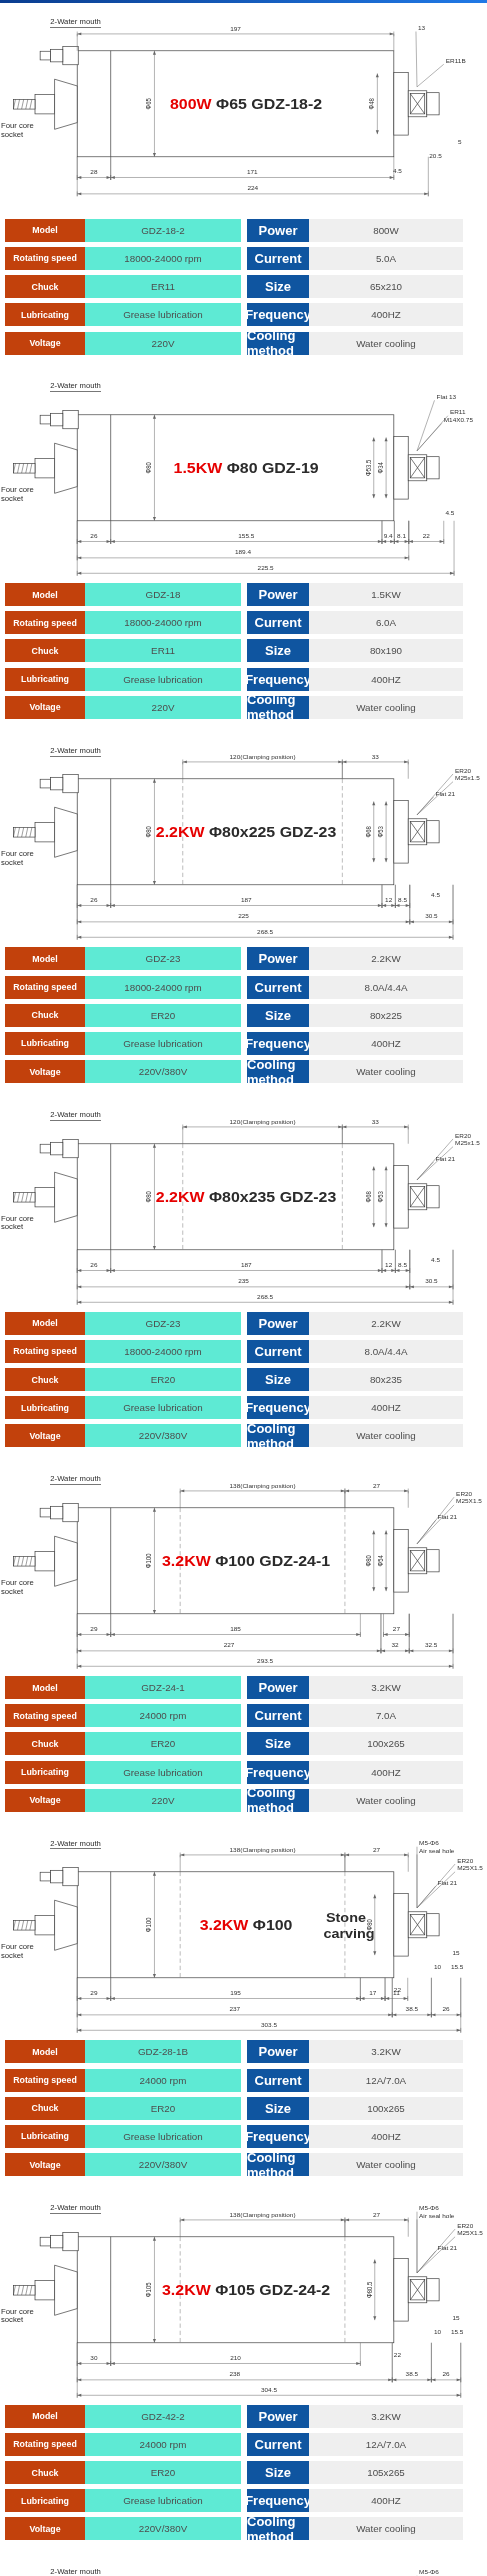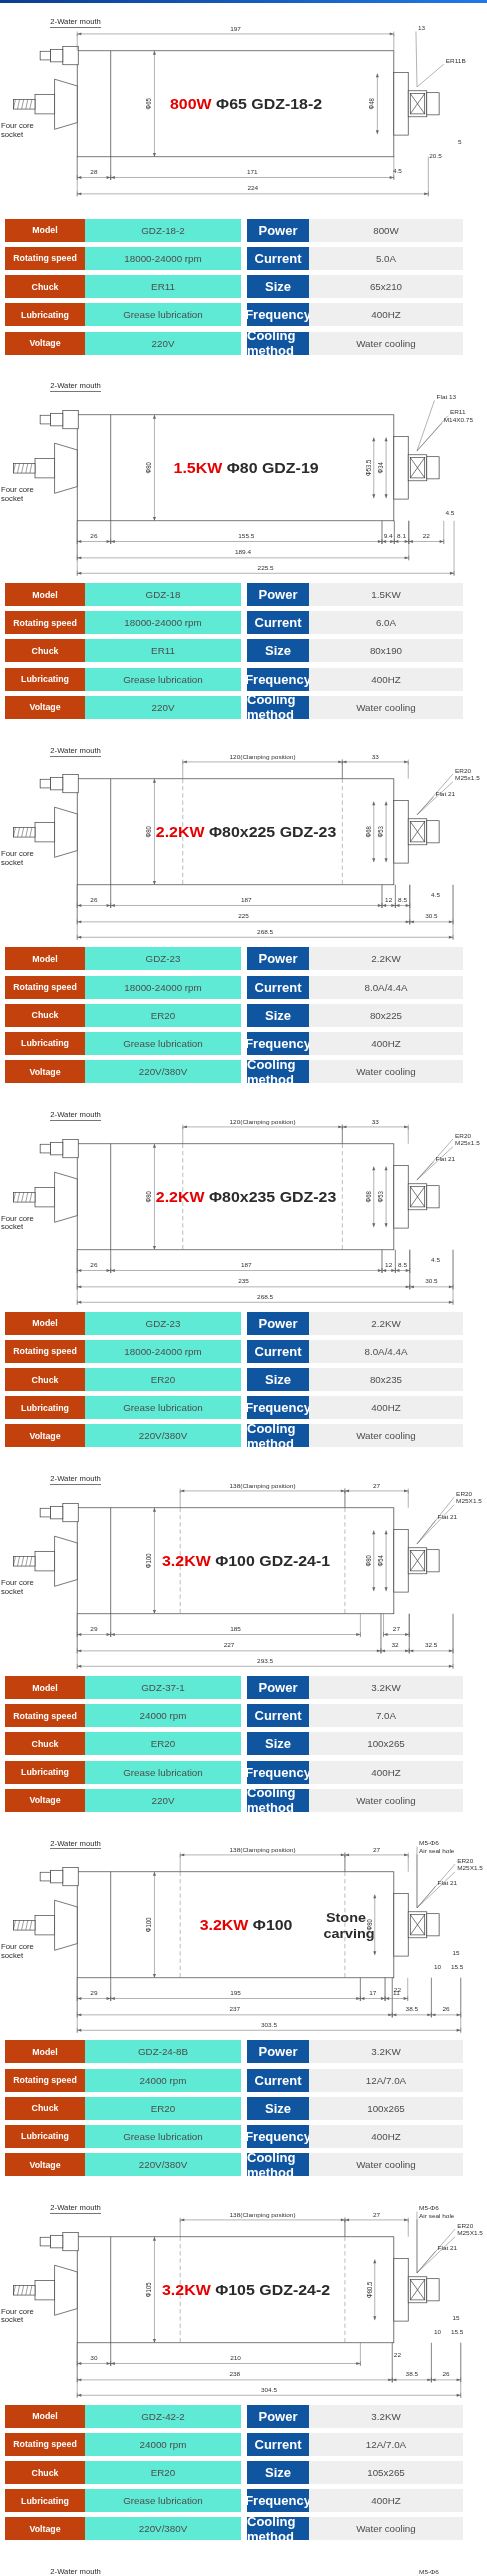--- a/index.html
+++ b/index.html
@@ -707,21 +707,21 @@
             <text x="515" y="417" class="dimtxt" text-anchor="middle">293.5</text>
           </g>
           <text x="478" y="216" text-anchor="middle" font-size="31"><tspan class="titleRed">3.2KW</tspan><tspan> </tspan><tspan class="titleBlack">Φ100 GDZ-24-1</tspan></text>
         </svg>
         <div class="callout underl" style="left: 10.3px; top: 13.4px;">2-Water mouth</div>
         <div class="callout" style="left: 1px; top: 117px; width: 40px;">Four core socket</div>
       </div>
       <div class="spec">
         <div class="spec-row">
           <div class="cell lab">Model</div>
-          <div class="cell val">GDZ-37-1</div>
+          <div class="cell val">GDZ-24-1</div>
           <div class="cell lab2">Power</div>
           <div class="cell val2">3.2KW</div>
         </div>
         <div class="spec-row">
           <div class="cell lab">Rotating speed</div>
           <div class="cell val">24000 rpm</div>
           <div class="cell lab2">Current</div>
           <div class="cell val2">7.0A</div>
         </div>
         <div class="spec-row">
@@ -875,21 +875,21 @@
           <text x="478" y="216" text-anchor="middle" font-size="31"><tspan class="titleRed">3.2KW</tspan><tspan> </tspan><tspan class="titleBlack">Φ100</tspan></text>
           <text x="672" y="200" text-anchor="middle" font-size="28" class="titleBlack">Stone</text>
           <text x="678" y="232" text-anchor="middle" font-size="28" class="titleBlack">carving</text>
         </svg>
         <div class="callout underl" style="left: 10.3px; top: 13.4px;">2-Water mouth</div>
         <div class="callout" style="left: 1px; top: 117px; width: 40px;">Four core socket</div>
       </div>
       <div class="spec">
         <div class="spec-row">
           <div class="cell lab">Model</div>
-          <div class="cell val">GDZ-24-8B</div>
+          <div class="cell val">GDZ-28-1B</div>
           <div class="cell lab2">Power</div>
           <div class="cell val2">3.2KW</div>
         </div>
         <div class="spec-row">
           <div class="cell lab">Rotating speed</div>
           <div class="cell val">24000 rpm</div>
           <div class="cell lab2">Current</div>
           <div class="cell val2">12A/7.0A</div>
         </div>
         <div class="spec-row">

